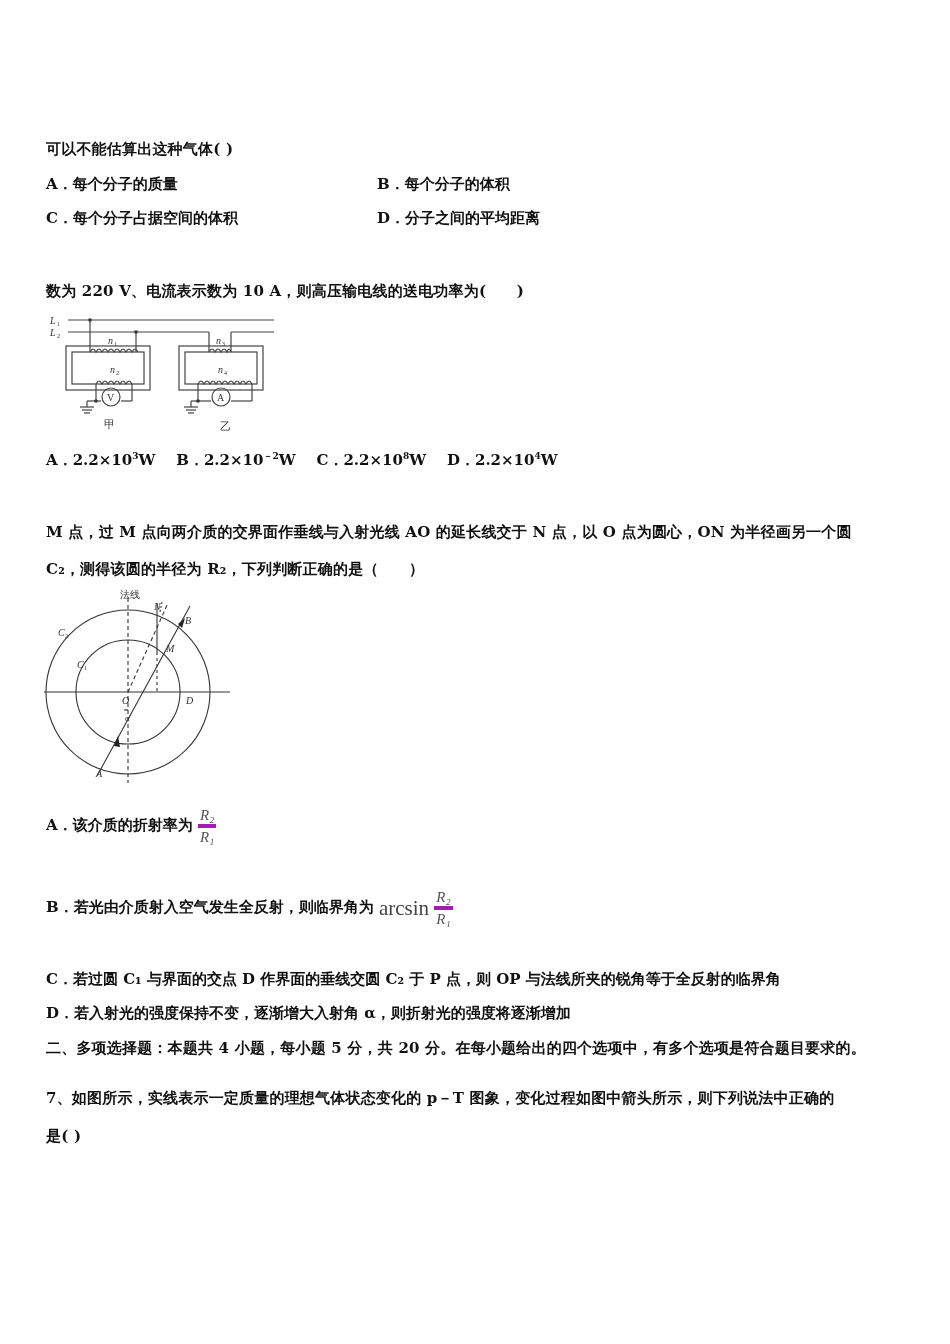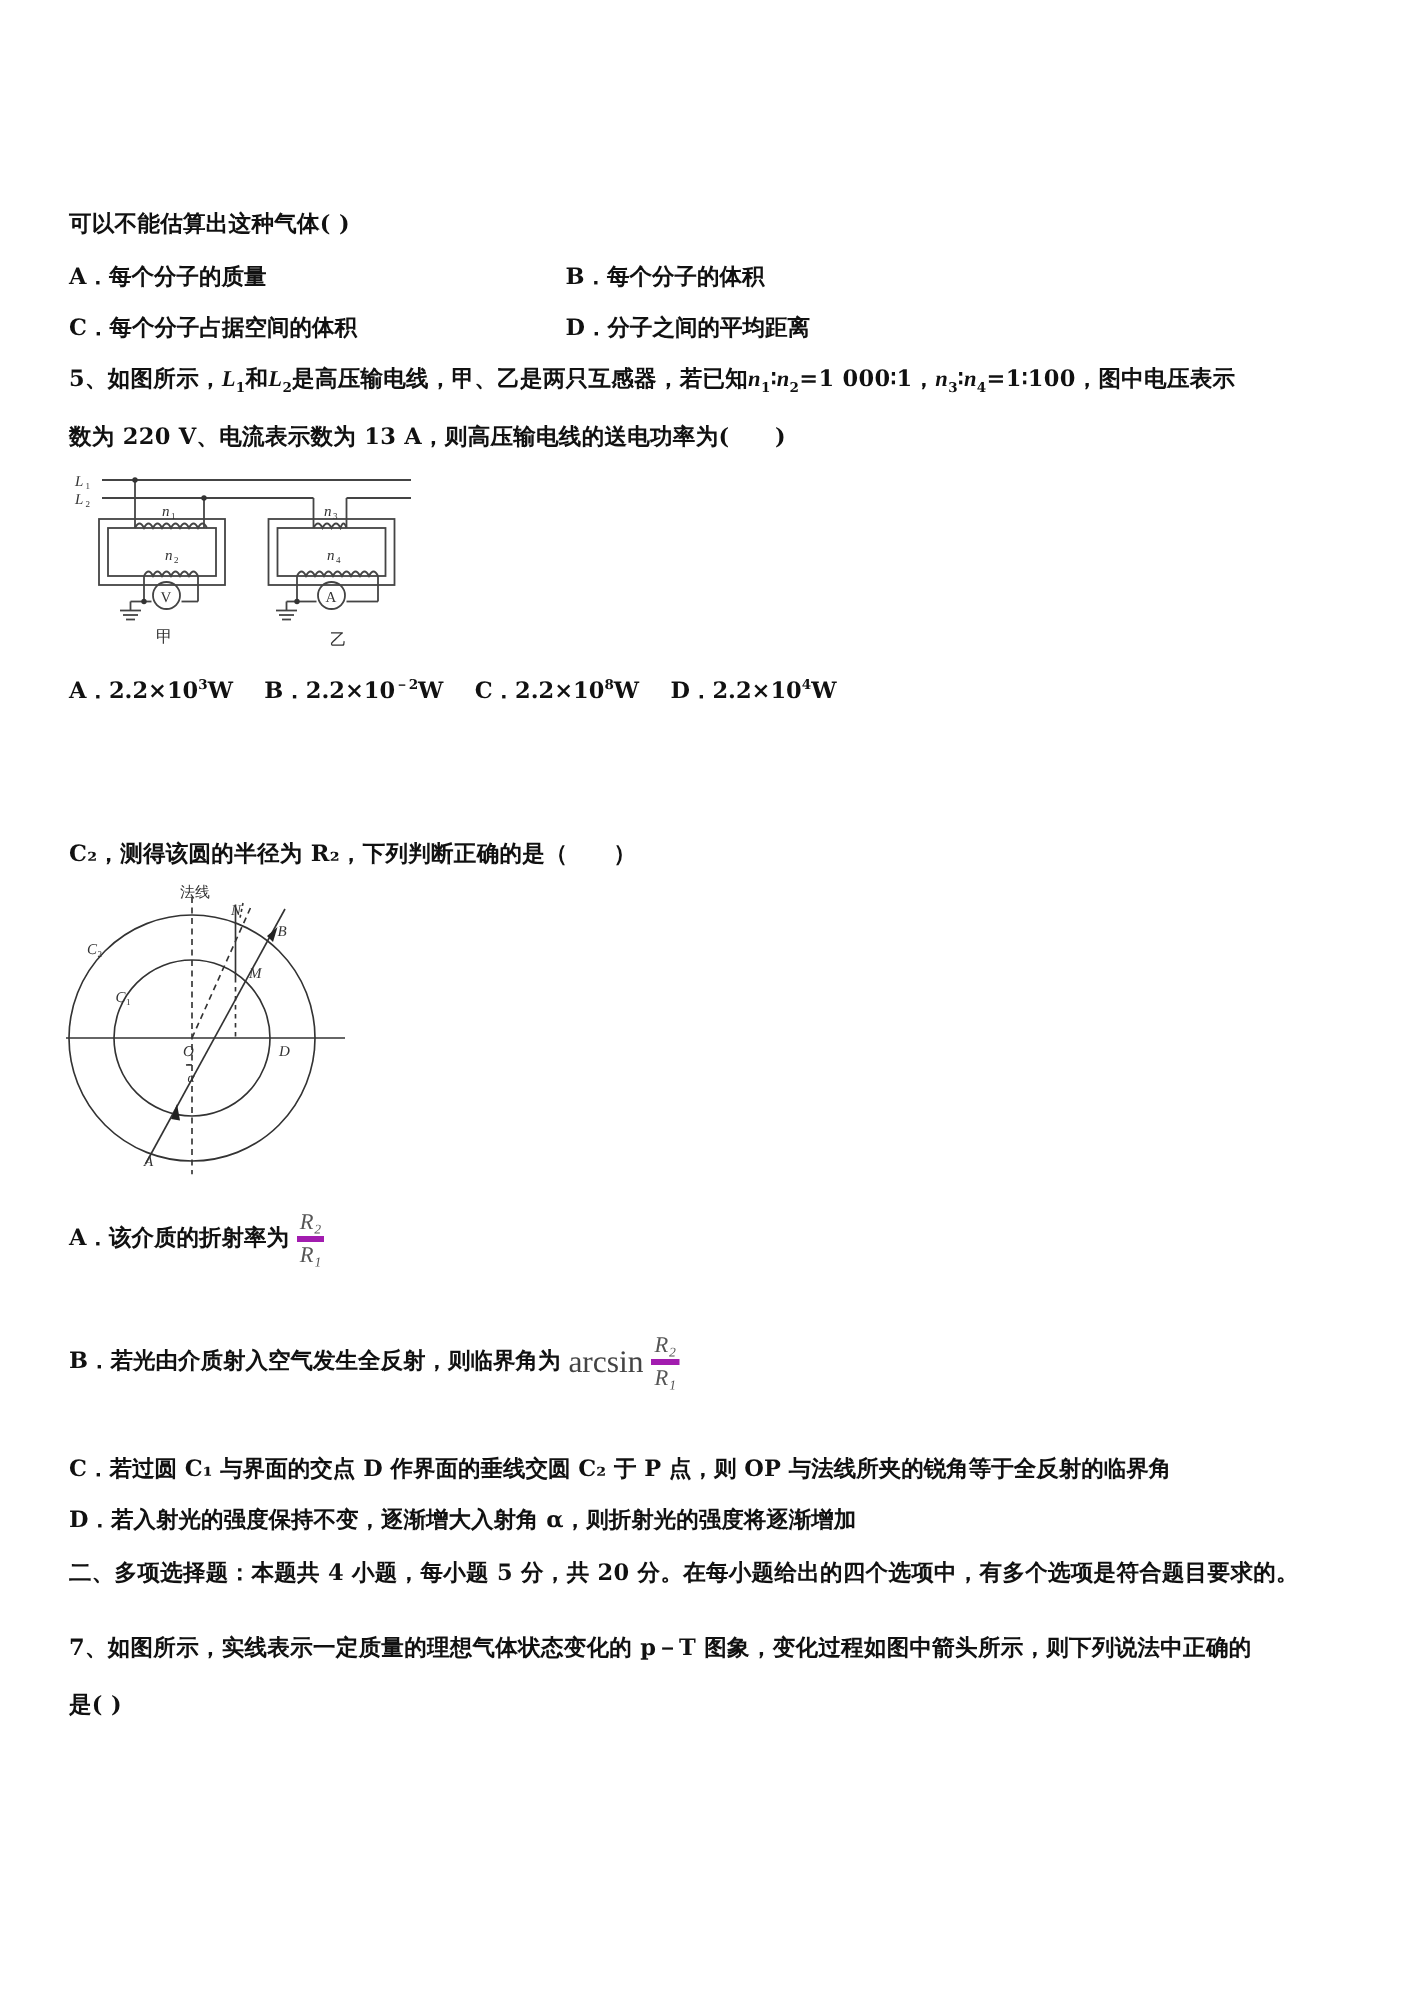--- a/index.html
+++ b/index.html
@@ -20,24 +20,21 @@
 <body>
 
 <div class="page">
 
   <div class="line" style="top:140px;">可以不能估算出这种气体(  )</div>
   <div class="opt" style="left:46px; top:175px;">A．每个分子的质量</div>
   <div class="opt" style="left:377px; top:175px;">B．每个分子的体积</div>
   <div class="opt" style="left:46px; top:209px;">C．每个分子占据空间的体积</div>
   <div class="opt" style="left:377px; top:209px;">D．分子之间的平均距离</div>
 
-  <div class="line" style="top:243px;">
-    <span>5、如图所示，</span><i class="v">L</i><sub>1</sub><span>和</span><i class="v">L</i><sub>2</sub><span>是高压输电线，甲、乙是两只互感器，若已知</span><i class="v">n</i><sub>1</sub>∶<i class="v">n</i><sub>2</sub><span>=1 000∶1，</span><i class="v">n</i><sub>3</sub>∶<i class="v">n</i><sub>4</sub><span>=1∶100，图中电压表示</span>
-  </div>
-  <div class="line" style="top:282px;">数为 220 V、电流表示数为 13 A，则高压输电线的送电功率为(　　)</div>
+  <div class="line" style="top:282px;">数为 220 V、电流表示数为 10 A，则高压输电线的送电功率为(　　)</div>
 
   <svg style="position:absolute; left:44px; top:310px;" width="236" height="126" viewBox="0 0 236 126">
     <g stroke="#444" stroke-width="1.2" fill="none">
       <line x1="24" y1="10" x2="230" y2="10"></line>
       <line x1="24" y1="22" x2="165" y2="22"></line>
       <line x1="165" y1="22" x2="165" y2="42"></line>
       <line x1="187" y1="42" x2="187" y2="22"></line>
       <line x1="187" y1="22" x2="230" y2="22"></line>
 
       <rect x="22" y="36" width="84" height="44"></rect>
@@ -102,20 +99,21 @@
     </g>
   </svg>
 
   <div class="opt" style="left:46px; top:450px;">
     <span><span>A．2.2×10</span><sup>3</sup><span>W</span></span>&nbsp;&nbsp;&nbsp;
     <span><span>B．2.2×10</span><sup>－2</sup><span>W</span></span>&nbsp;&nbsp;&nbsp;
     <span><span>C．2.2×10</span><sup>8</sup><span>W</span></span>&nbsp;&nbsp;&nbsp;
     <span><span>D．2.2×10</span><sup>4</sup><span>W</span></span>
   </div>
 
+  <div class="line" style="top:523px;">M 点，过 M 点向两介质的交界面作垂线与入射光线 AO 的延长线交于 N 点，以 O 点为圆心，ON 为半径画另一个圆</div>
   <div class="line" style="top:560px;">C₂，测得该圆的半径为 R₂，下列判断正确的是（　　）</div>
 
   <svg style="position:absolute; left:44px; top:588px;" width="190" height="195" viewBox="0 0 190 195">
     <g stroke="#333" stroke-width="1.1" fill="none">
       <circle cx="84" cy="104" r="82"></circle>
       <circle cx="84" cy="104" r="52"></circle>
       <line x1="0" y1="104" x2="186" y2="104"></line>
       <line x1="84" y1="10" x2="84" y2="195" stroke-dasharray="4,3"></line>
       <line x1="53" y1="188" x2="146" y2="18"></line>
       <line x1="84" y1="104" x2="124" y2="15" stroke-dasharray="4,3"></line>

